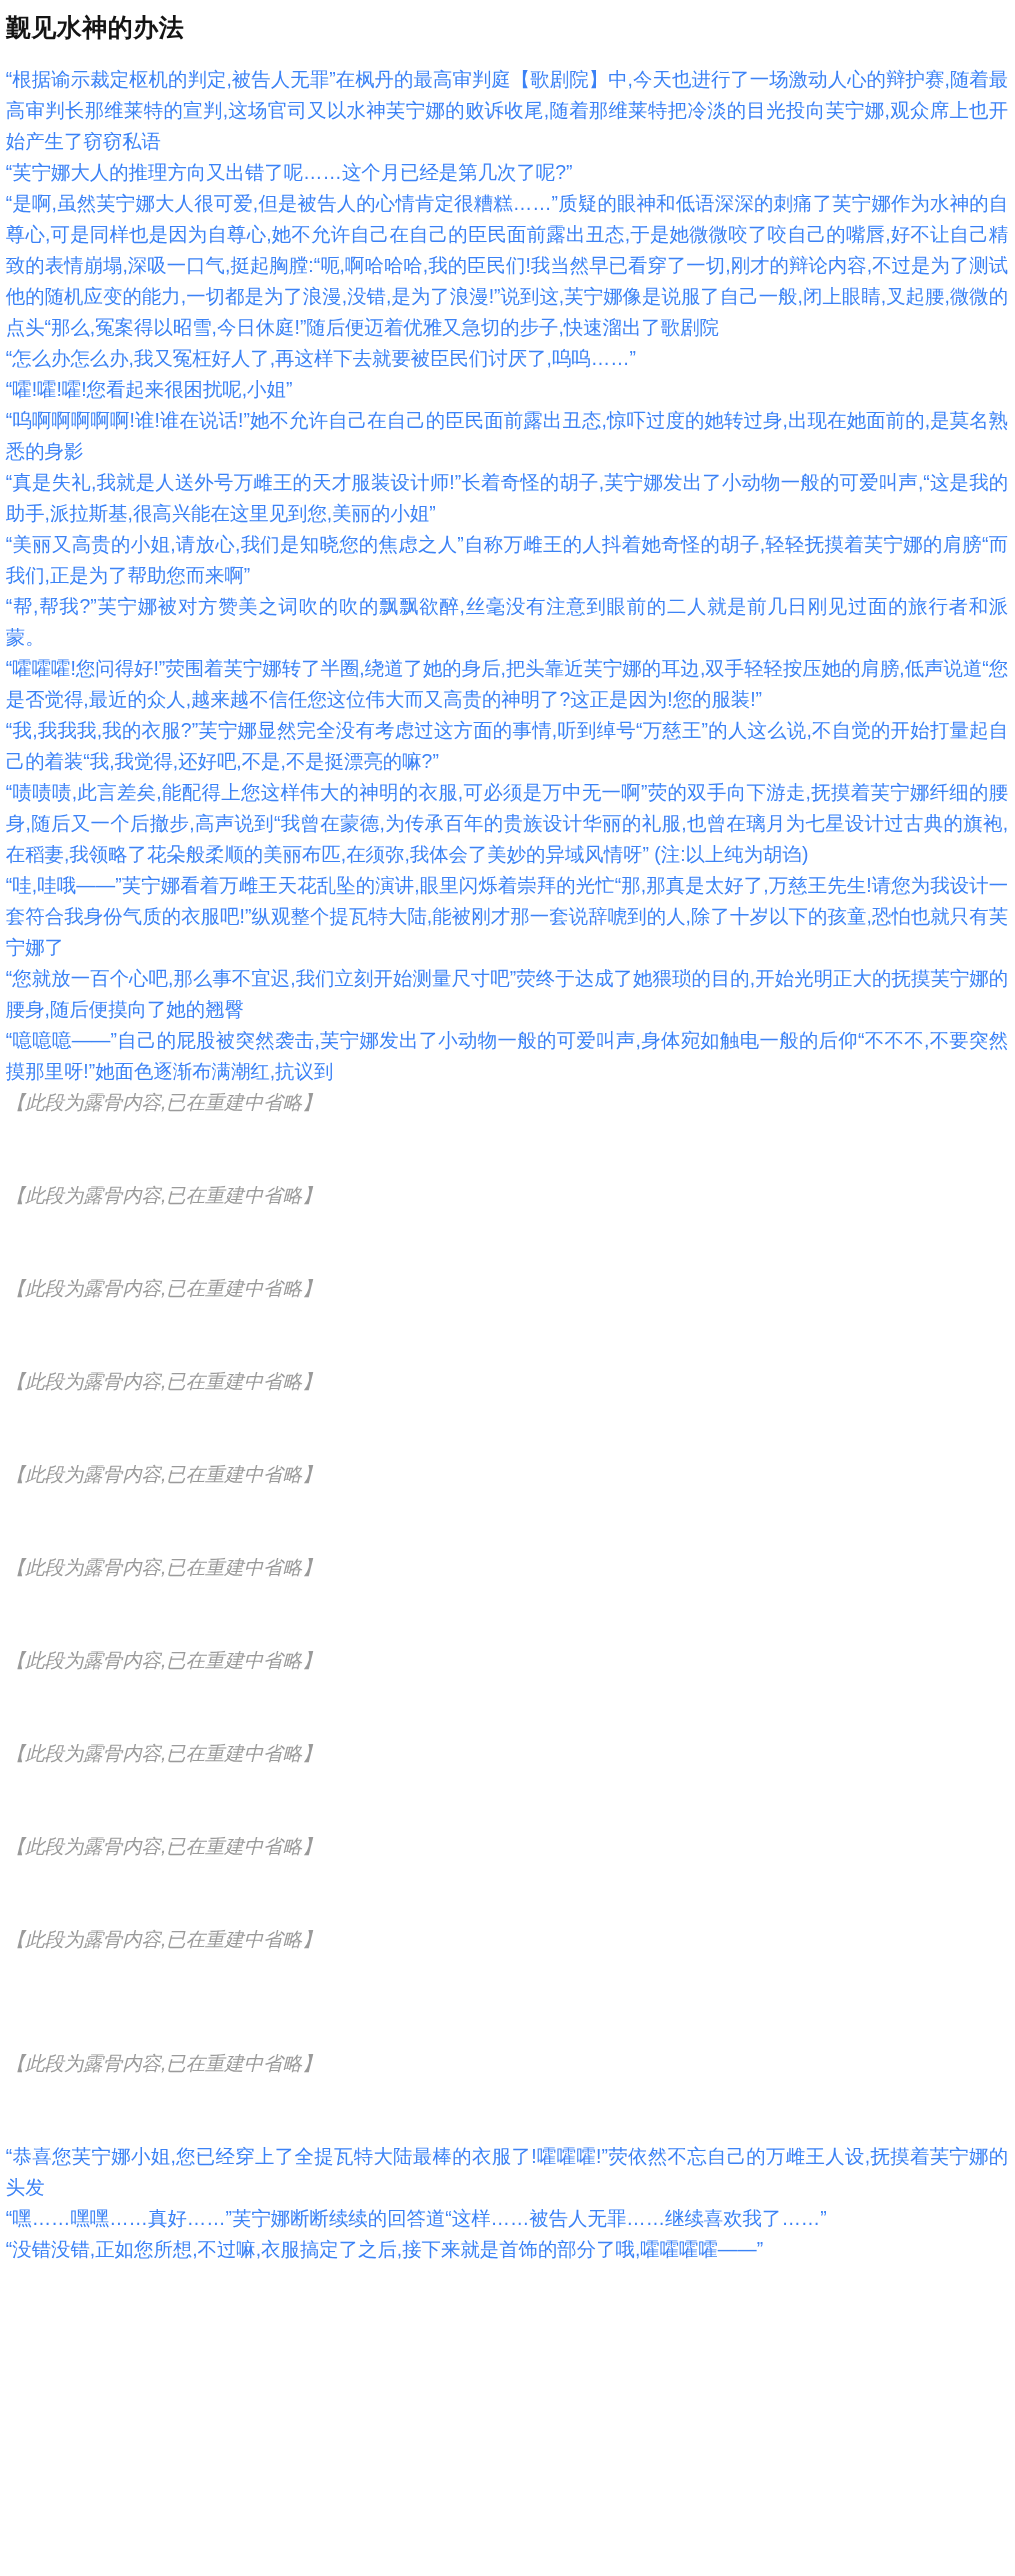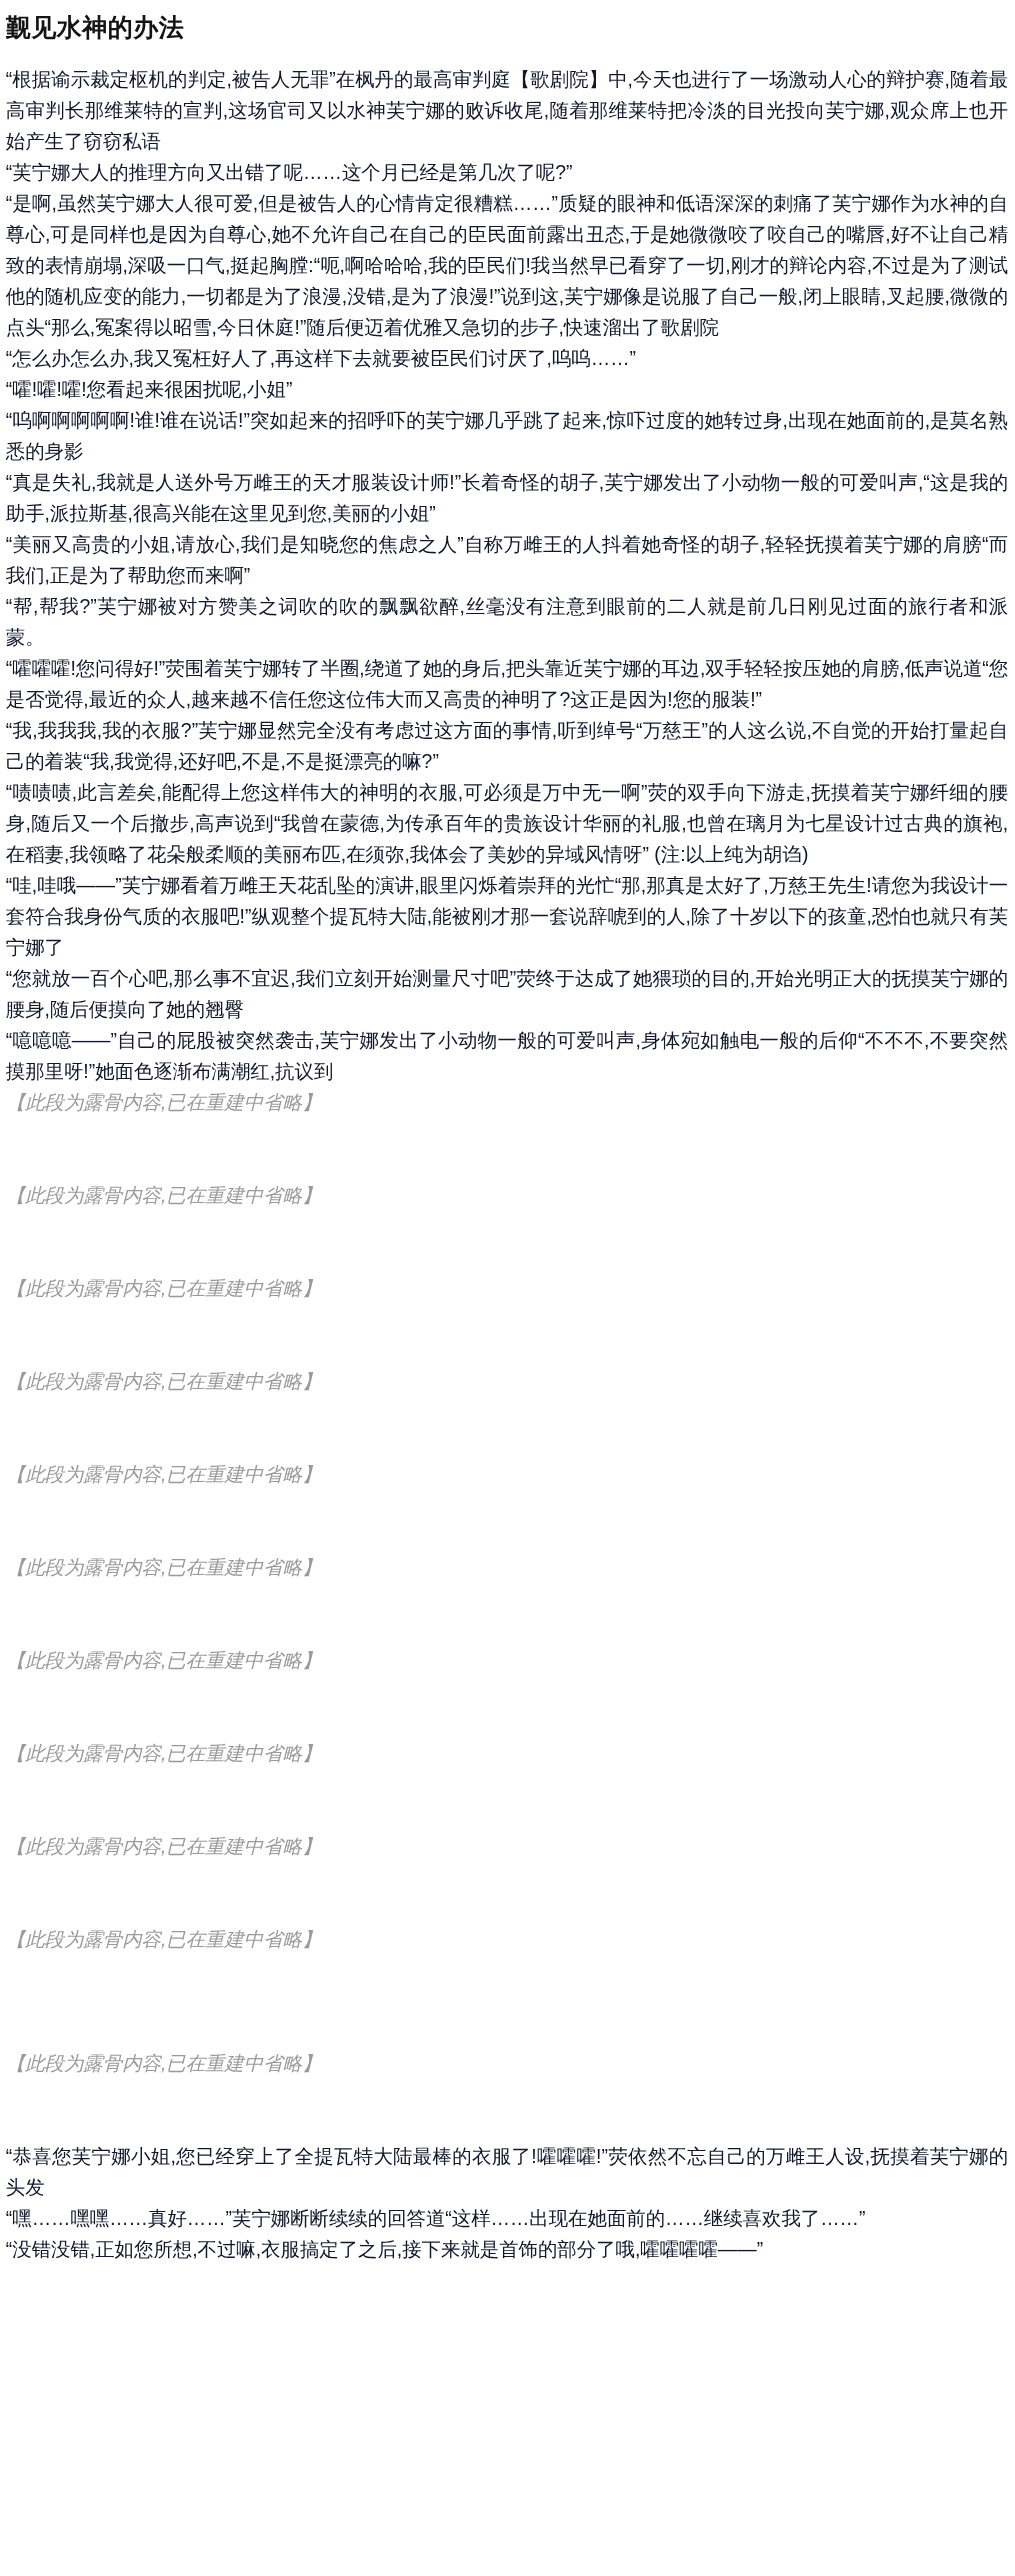--- a/index.html
+++ b/index.html
@@ -16,21 +16,21 @@
     line-height: 35px;
     font-weight: 800;
     color: #141414;
     margin: 1.9px 0 19.4px 0;
     letter-spacing: 0.5px;
   }
   .paragraph-list { width: 100%; }
   .para {
     font-size: 19.4px;
     line-height: 31px;
-    color: #0f172a;
+    color: #3b82f6;
     text-align: justify;
     word-break: break-all;
     margin: 0;
   }
   .para.spacer { height: 31px; }
   .para.redacted {
     color: #9a9a9a;
     min-height: 93px; 
     font-style: italic;
   }
@@ -39,21 +39,21 @@
 <body>
 
 <h1 class="page-title">觐见水神的办法</h1>
 
 <div class="paragraph-list">
     <div class="para normal">“根据谕示裁定枢机的判定,被告人无罪”在枫丹的最高审判庭【歌剧院】中,今天也进行了一场激动人心的辩护赛,随着最高审判长那维莱特的宣判,这场官司又以水神芙宁娜的败诉收尾,随着那维莱特把冷淡的目光投向芙宁娜,观众席上也开始产生了窃窃私语</div>
     <div class="para normal">“芙宁娜大人的推理方向又出错了呢……这个月已经是第几次了呢?”</div>
     <div class="para normal">“是啊,虽然芙宁娜大人很可爱,但是被告人的心情肯定很糟糕……”质疑的眼神和低语深深的刺痛了芙宁娜作为水神的自尊心,可是同样也是因为自尊心,她不允许自己在自己的臣民面前露出丑态,于是她微微咬了咬自己的嘴唇,好不让自己精致的表情崩塌,深吸一口气,挺起胸膛:“呃,啊哈哈哈,我的臣民们!我当然早已看穿了一切,刚才的辩论内容,不过是为了测试他的随机应变的能力,一切都是为了浪漫,没错,是为了浪漫!”说到这,芙宁娜像是说服了自己一般,闭上眼睛,叉起腰,微微的点头“那么,冤案得以昭雪,今日休庭!”随后便迈着优雅又急切的步子,快速溜出了歌剧院</div>
     <div class="para normal">“怎么办怎么办,我又冤枉好人了,再这样下去就要被臣民们讨厌了,呜呜……”</div>
     <div class="para normal">“嚯!嚯!嚯!您看起来很困扰呢,小姐”</div>
-    <div class="para normal">“呜啊啊啊啊啊!谁!谁在说话!”突如起来的招呼吓的芙宁娜几乎跳了起来,惊吓过度的她转过身,出现在她面前的,是莫名熟悉的身影</div>
+    <div class="para normal">“呜啊啊啊啊啊!谁!谁在说话!”她不允许自己在自己的臣民面前露出丑态,惊吓过度的她转过身,出现在她面前的,是莫名熟悉的身影</div>
     <div class="para normal">“真是失礼,我就是人送外号万雌王的天才服装设计师!”长着奇怪的胡子,芙宁娜发出了小动物一般的可爱叫声,“这是我的助手,派拉斯基,很高兴能在这里见到您,美丽的小姐”</div>
     <div class="para normal">“美丽又高贵的小姐,请放心,我们是知晓您的焦虑之人”自称万雌王的人抖着她奇怪的胡子,轻轻抚摸着芙宁娜的肩膀“而我们,正是为了帮助您而来啊”</div>
     <div class="para normal">“帮,帮我?”芙宁娜被对方赞美之词吹的吹的飘飘欲醉,丝毫没有注意到眼前的二人就是前几日刚见过面的旅行者和派蒙。</div>
     <div class="para normal">“嚯嚯嚯!您问得好!”荧围着芙宁娜转了半圈,绕道了她的身后,把头靠近芙宁娜的耳边,双手轻轻按压她的肩膀,低声说道“您是否觉得,最近的众人,越来越不信任您这位伟大而又高贵的神明了?这正是因为!您的服装!”</div>
     <div class="para normal">“我,我我我,我的衣服?”芙宁娜显然完全没有考虑过这方面的事情,听到绰号“万慈王”的人这么说,不自觉的开始打量起自己的着装“我,我觉得,还好吧,不是,不是挺漂亮的嘛?”</div>
     <div class="para normal">“啧啧啧,此言差矣,能配得上您这样伟大的神明的衣服,可必须是万中无一啊”荧的双手向下游走,抚摸着芙宁娜纤细的腰身,随后又一个后撤步,高声说到“我曾在蒙德,为传承百年的贵族设计华丽的礼服,也曾在璃月为七星设计过古典的旗袍,在稻妻,我领略了花朵般柔顺的美丽布匹,在须弥,我体会了美妙的异域风情呀” (注:以上纯为胡诌)</div>
     <div class="para normal">“哇,哇哦——”芙宁娜看着万雌王天花乱坠的演讲,眼里闪烁着崇拜的光忙“那,那真是太好了,万慈王先生!请您为我设计一套符合我身份气质的衣服吧!”纵观整个提瓦特大陆,能被刚才那一套说辞唬到的人,除了十岁以下的孩童,恐怕也就只有芙宁娜了</div>
     <div class="para normal">“您就放一百个心吧,那么事不宜迟,我们立刻开始测量尺寸吧”荧终于达成了她猥琐的目的,开始光明正大的抚摸芙宁娜的腰身,随后便摸向了她的翘臀</div>
     <div class="para normal">“噫噫噫——”自己的屁股被突然袭击,芙宁娜发出了小动物一般的可爱叫声,身体宛如触电一般的后仰“不不不,不要突然摸那里呀!”她面色逐渐布满潮红,抗议到</div>
     <div class="para redacted">【此段为露骨内容,已在重建中省略】</div>
@@ -62,16 +62,16 @@
     <div class="para redacted">【此段为露骨内容,已在重建中省略】</div>
     <div class="para redacted">【此段为露骨内容,已在重建中省略】</div>
     <div class="para redacted">【此段为露骨内容,已在重建中省略】</div>
     <div class="para redacted">【此段为露骨内容,已在重建中省略】</div>
     <div class="para redacted">【此段为露骨内容,已在重建中省略】</div>
     <div class="para redacted">【此段为露骨内容,已在重建中省略】</div>
     <div class="para redacted">【此段为露骨内容,已在重建中省略】</div>
     <div class="para spacer"></div>
     <div class="para redacted">【此段为露骨内容,已在重建中省略】</div>
     <div class="para normal">“恭喜您芙宁娜小姐,您已经穿上了全提瓦特大陆最棒的衣服了!嚯嚯嚯!”荧依然不忘自己的万雌王人设,抚摸着芙宁娜的头发</div>
-    <div class="para normal">“嘿……嘿嘿……真好……”芙宁娜断断续续的回答道“这样……出现在她面前的……继续喜欢我了……”</div>
+    <div class="para normal">“嘿……嘿嘿……真好……”芙宁娜断断续续的回答道“这样……被告人无罪……继续喜欢我了……”</div>
     <div class="para normal">“没错没错,正如您所想,不过嘛,衣服搞定了之后,接下来就是首饰的部分了哦,嚯嚯嚯嚯——”</div>
   </div>
 
 
 </body></html>

